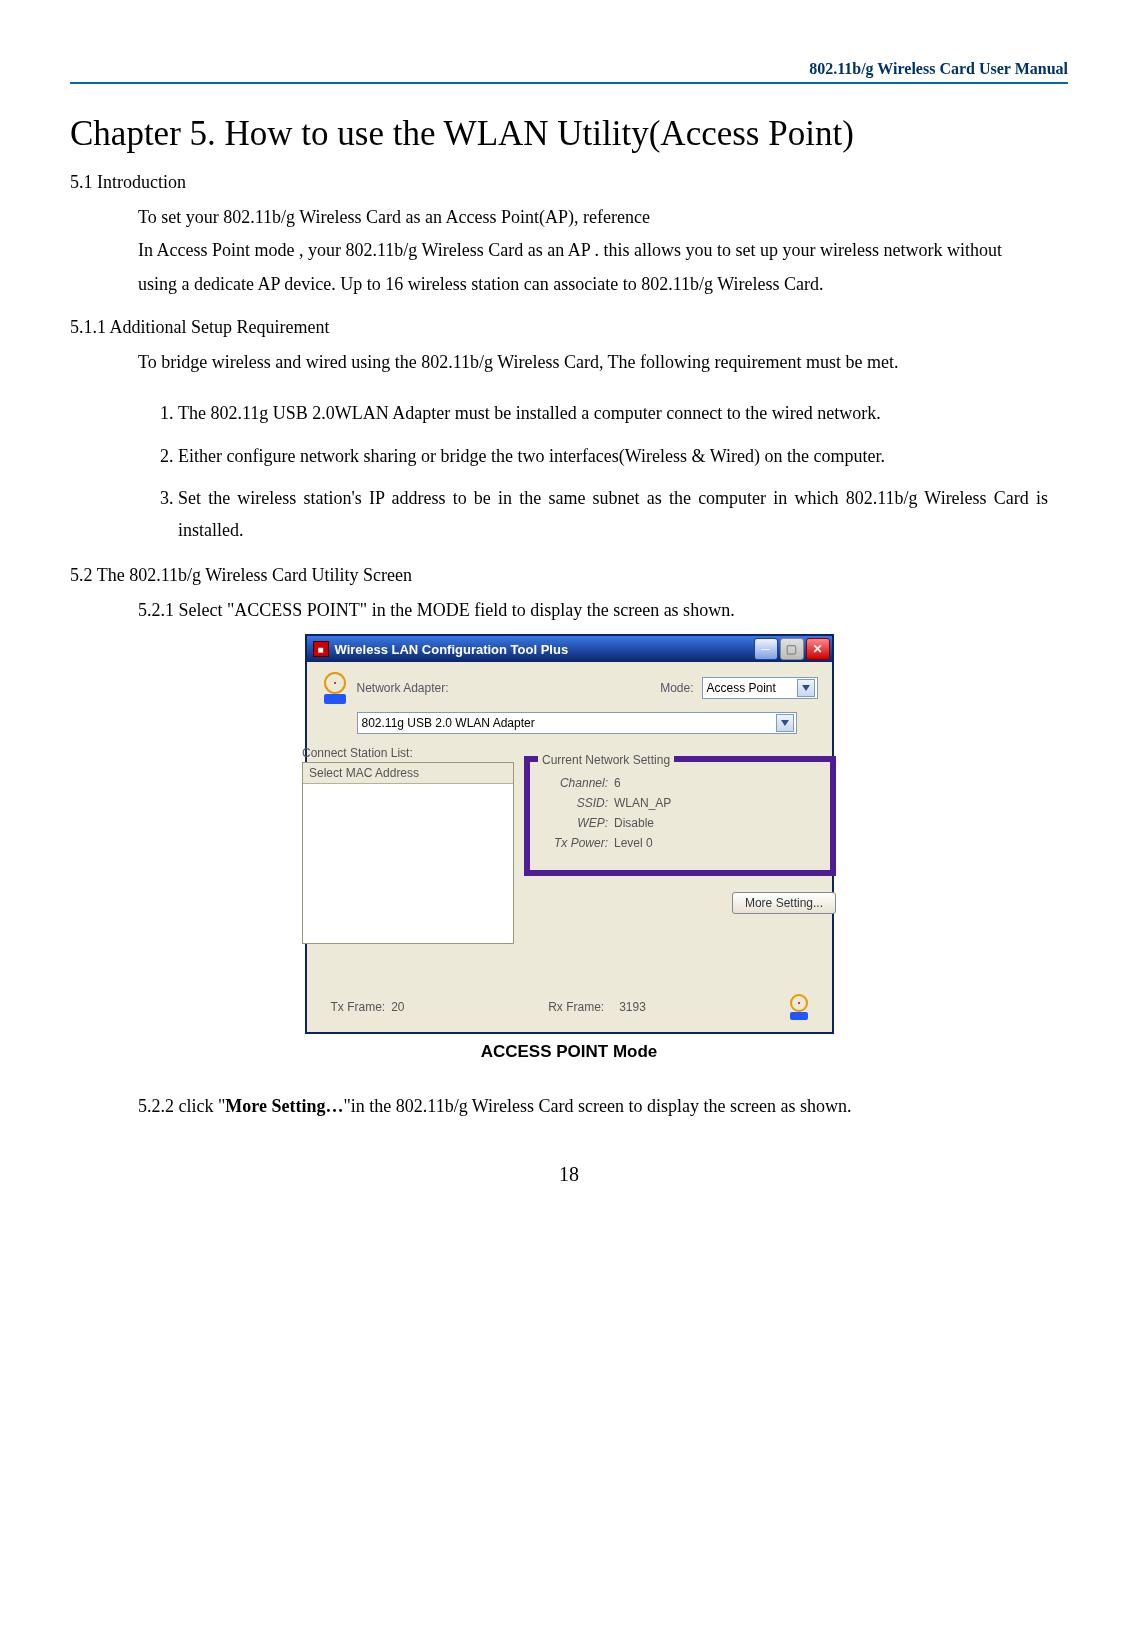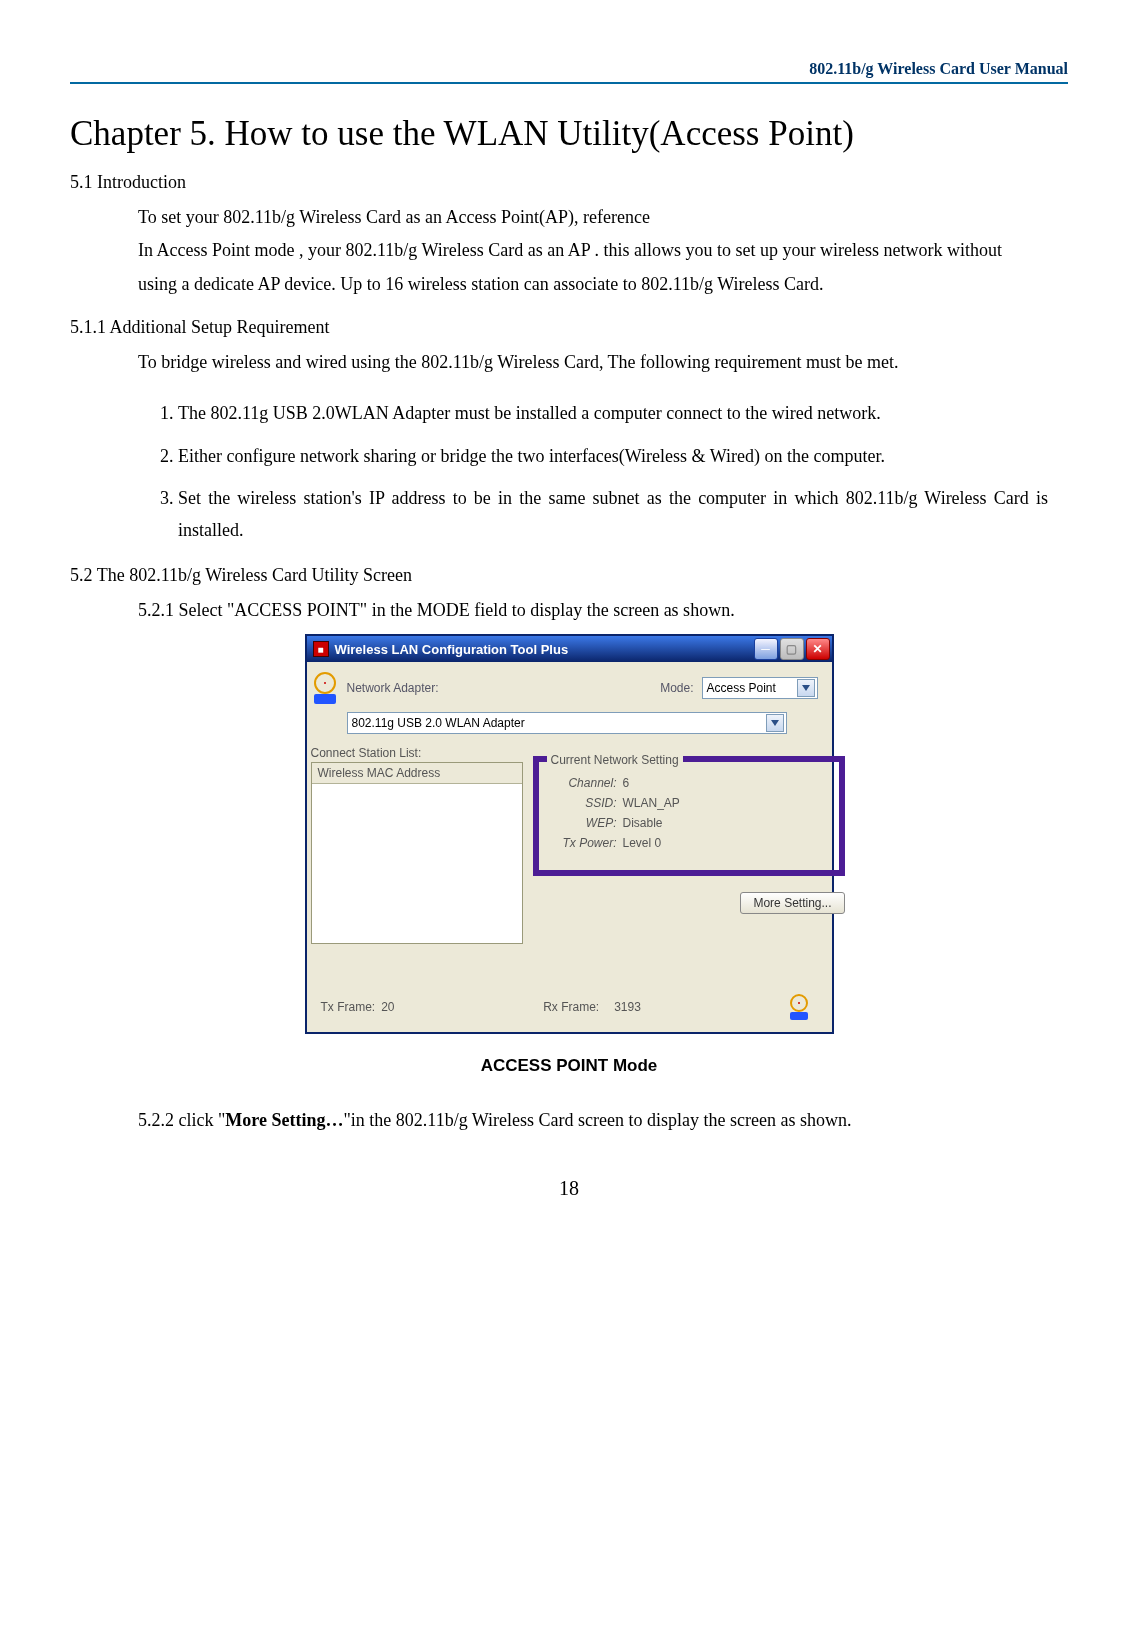--- a/index.html
+++ b/index.html
@@ -89,21 +89,21 @@
     width: 22px; height: 20px;
     background: linear-gradient(to bottom,#f4f4ff,#7ea0e0);
     border:1px solid #1a3f9c;
     border-radius:3px;
     margin-right:2px;
     display:flex;align-items:center;justify-content:center;
     color:#fff;font-weight:bold;font-family:Arial;font-size:12px;
   }
   .tb-btn.max { color:#8a8a8a; background:linear-gradient(to bottom,#e0e0e0,#bcbcbc); border-color:#888;}
   .tb-btn.close { background: linear-gradient(to bottom,#f88,#c00); border-color:#800;}
-  .win-body { padding:10px 14px 12px 4px; color:#555; }
+  .win-body { padding:10px 14px 12px 14px; color:#555; }
   .row-top { display:flex; align-items:center; gap:8px; }
   .ap-icon {
     width:28px;
   }
   .ap-icon .antenna {
     width:22px;height:22px;border:2px solid #e39b00;border-radius:50%;
     box-sizing:border-box;margin:auto;position:relative;
   }
   .ap-icon .antenna:after{content:"";position:absolute;left:8px;top:8px;width:2px;height:2px;background:#c00;border-radius:50%;}
   .ap-icon .base{width:22px;height:10px;background:#2255ff;margin:auto;border-radius:2px;}
@@ -120,21 +120,21 @@
   .dd .arrow {
     width:16px;height:16px;border:1px solid #7f9db9;
     background:linear-gradient(to bottom,#eef3fb,#c8d8ef);
     display:flex;align-items:center;justify-content:center;margin-left:4px;
   }
   .dd .arrow svg{display:block;}
   .dd.mode { width:108px;}
   .dd.adapter { width:432px; margin-top:6px;}
   .adapter-row { display:flex; align-items:center; gap:8px; margin-top:2px;}
   .mid {
-    display:flex; gap:10px; margin-top:12px;
+    display:flex; gap:10px; margin-top:12px;justify-content:center;
   }
   .listbox {
     border:1px solid #9a9a7a; background:#fff; width:210px; height:180px;
   }
   .listbox-head {
     background:#ece9d8; border-bottom:1px solid #b3b398;
     padding:3px 6px; color:#555;
   }
   .frame {
     border:6px solid #4c1d95; width:280px; padding:8px 10px 14px 10px;
@@ -155,21 +155,21 @@
     margin-top:50px; padding:0 10px;
   }
   .rx-icon .antenna2{width:18px;height:18px;border:2px solid #e39b00;border-radius:50%;box-sizing:border-box;position:relative;margin:auto;}
   .rx-icon .antenna2:after{content:"";position:absolute;left:6px;top:6px;width:2px;height:2px;background:#c00;border-radius:50%;}
   .rx-icon .base2{width:18px;height:8px;background:#2255ff;margin:auto;border-radius:2px;}
   .fig-caption {
     font-family: Arial, sans-serif;
     font-weight: bold;
     font-size: 17px;
     text-align: center;
-    margin-top: 22px;
+    margin-top: 8px;
     margin-bottom: 28px;
   }
   .bold { font-weight: bold; }
   .page-num {
     text-align:center;
     font-family:"Book Antiqua",serif;
     font-size:20px;
     margin-top:40px;
   }
   .csl-label{font-size:12px;color:#555;margin-bottom:2px;}
@@ -235,21 +235,21 @@
                 <polygon points="0,0 8,0 4,6" fill="#2b4f87"></polygon>
               </svg>
           </span>
         </div>
       </div>
 
       <div class="mid">
         <div>
           <div class="csl-label">Connect Station List:</div>
           <div class="listbox">
-            <div class="listbox-head">Wireless MAC Address</div>
+            <div class="listbox-head">Select MAC Address</div>
           </div>
         </div>
         <div style="flex:1">
           <div class="frame">
             <span class="frame-title">Current Network Setting</span>
             <div class="kv">
                 <span class="k">Channel:</span>
                 <span>6</span>
               </div>
             <div class="kv">

